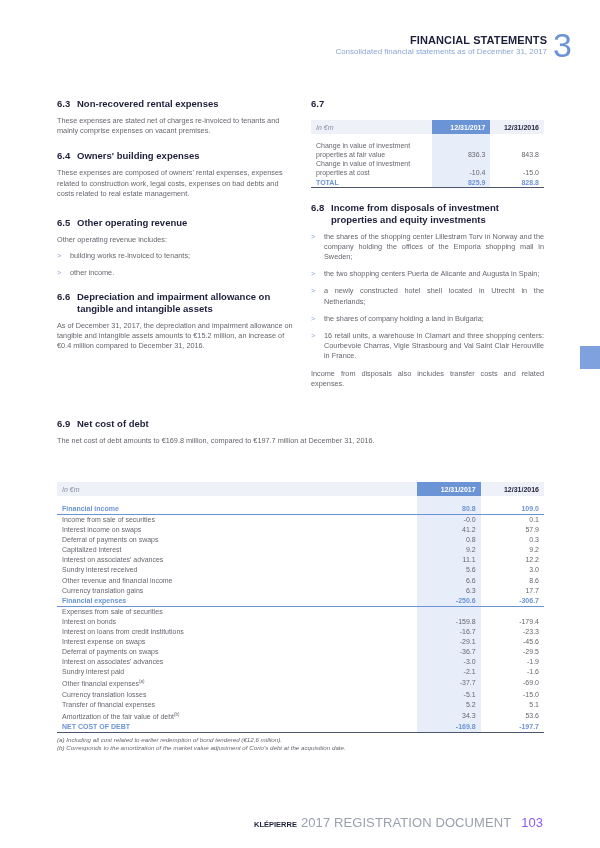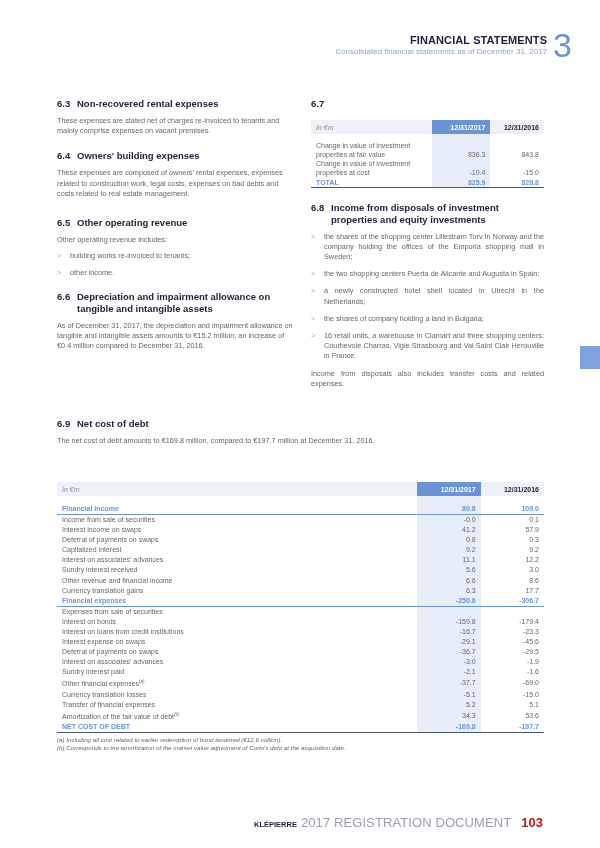--- a/index.html
+++ b/index.html
@@ -39,21 +39,21 @@
   .t2 col.c1 { width: 74%; }
   .t2 col.c2 { width: 13%; }
   sup { font-size: 4.5px; }
   .notes { margin-top: 3px; }
   .notes p { font-size: 6.2px; font-style: italic; line-height: 8px; color: #66666f; }
   .sec69 { position: absolute; left: 57px; top: 418px; width: 487px; }
   .tab-marker { position: absolute; right: 0; top: 346px; width: 20px; height: 23px; background: #7fa1dd; }
   .footer { position: absolute; right: 57px; top: 815px; display: flex; align-items: baseline; }
   .footer .brand { font-size: 7.5px; font-weight: bold; color: #1e1f3b; }
   .footer .doc { font-size: 13px; color: #9aa0b0; margin-left: 4px; letter-spacing: 0.1px; }
-  .footer .page { font-size: 13px; color: #b91c1c; margin-left: 10px; font-weight: bold; }
+  .footer .page { font-size: 13px; color: #8b5cf6; margin-left: 10px; }
 </style>
 </head>
 <body>
 
 <div class="header">
   <div class="header-text">
     <div class="header-title">FINANCIAL STATEMENTS</div>
     <div class="header-sub">Consolidated financial statements as of December 31, 2017</div>
   </div>
   <div class="chapter-num">3</div>

